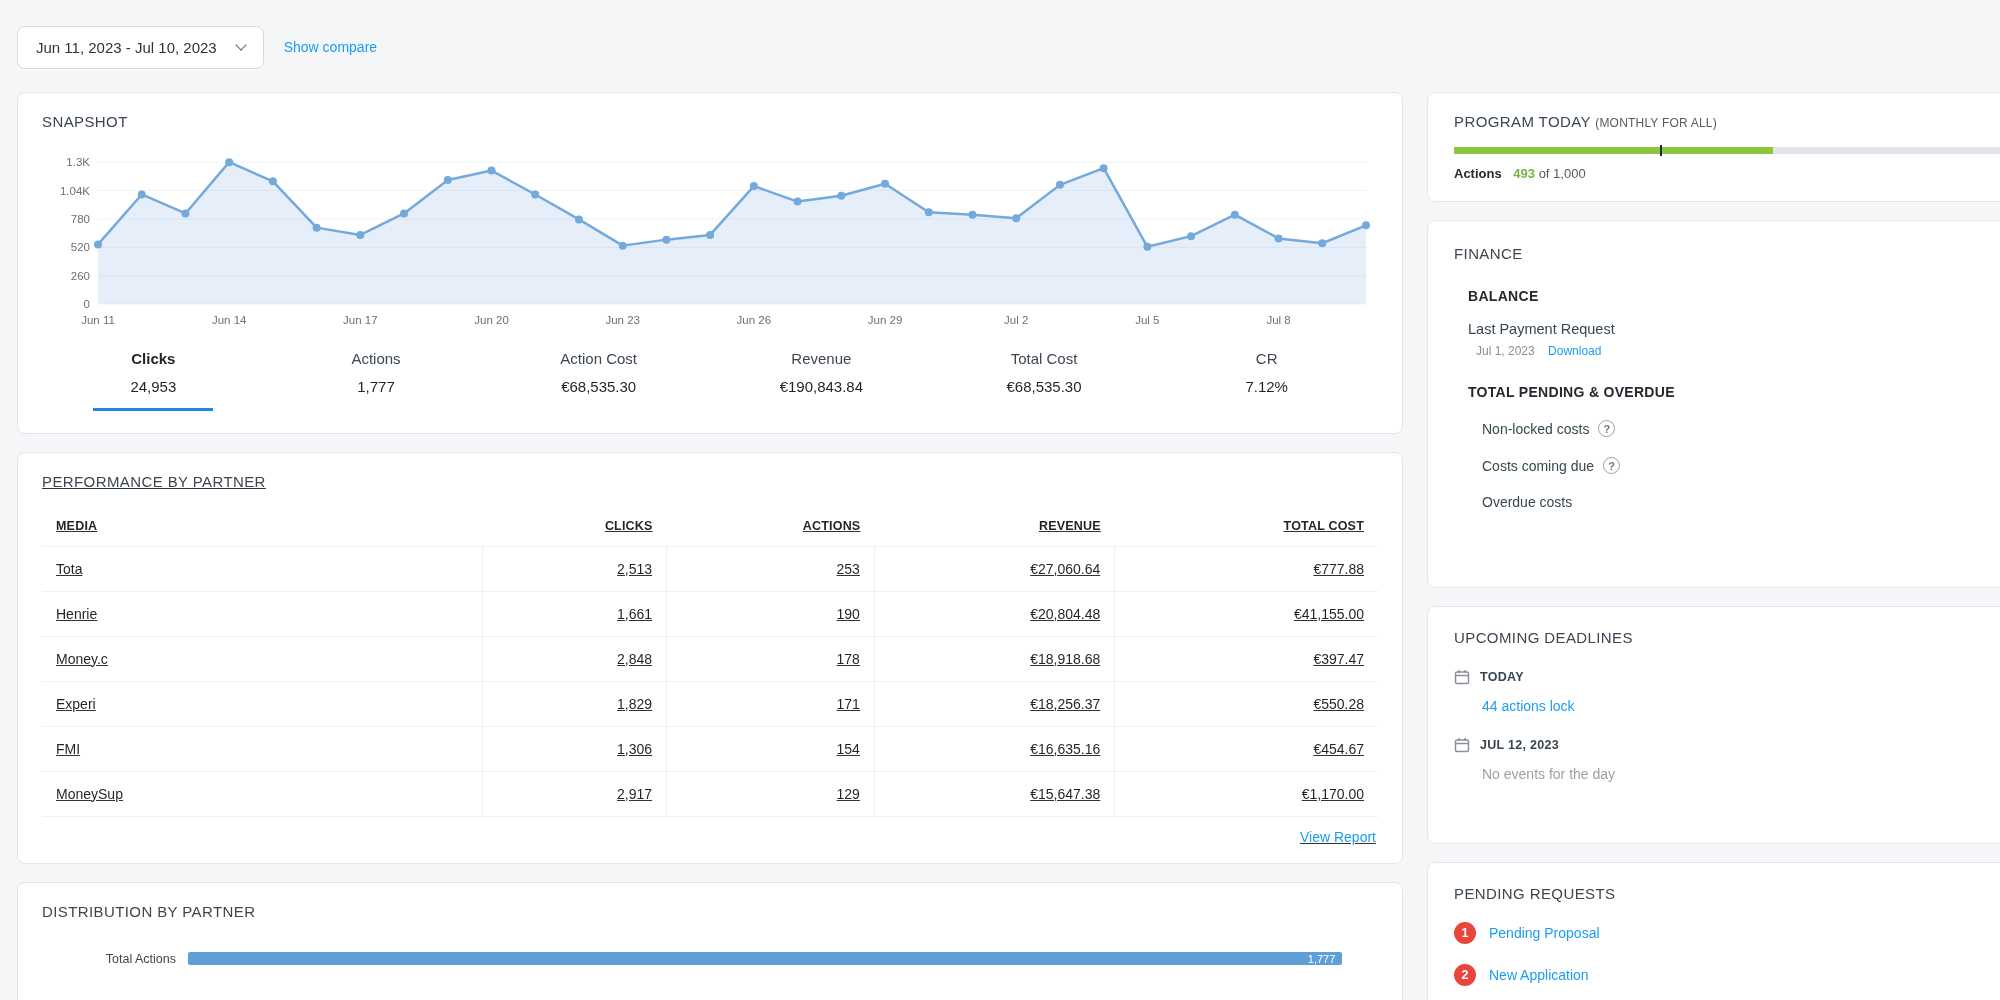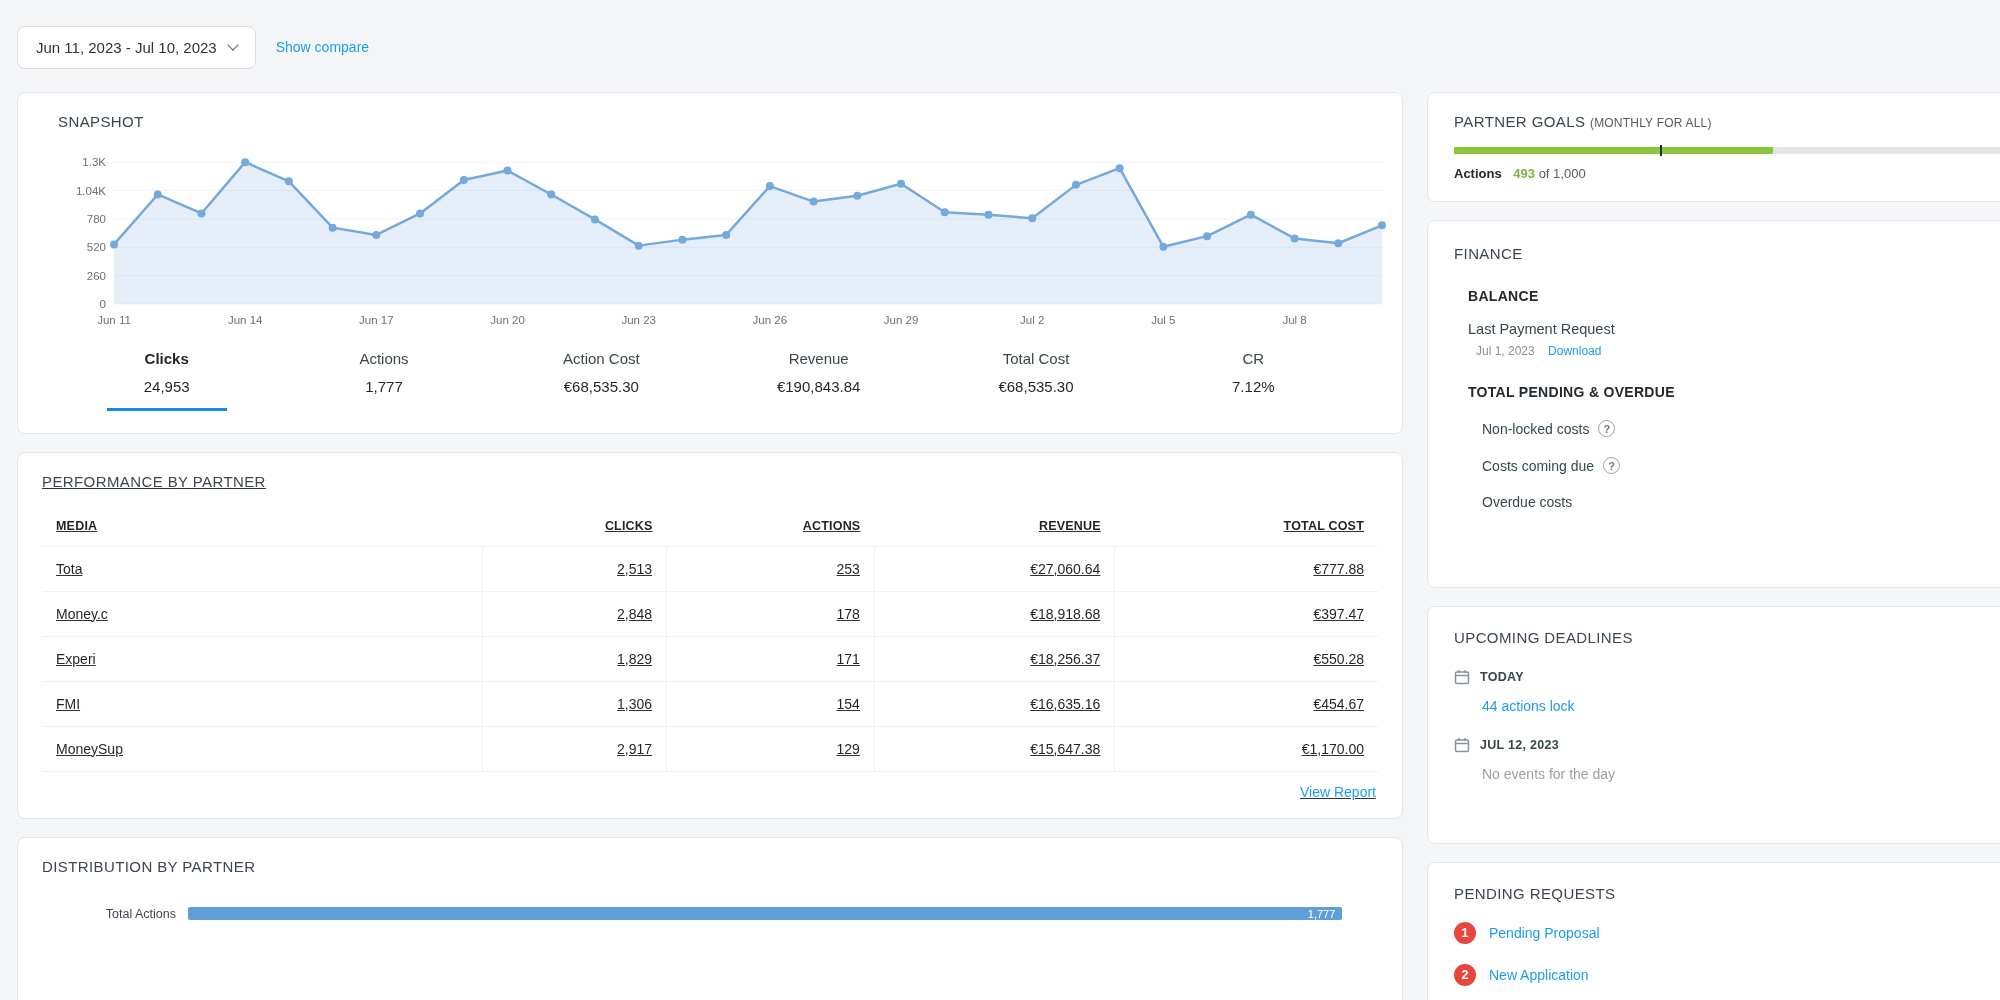--- a/index.html
+++ b/index.html
@@ -8,37 +8,37 @@
     width: 2000px; height: 1000px; overflow: hidden;
     background: #f4f6f8;
     font-family: "Liberation Sans", sans-serif;
     color: #2f3338;
   }
   .page { padding: 24px 0 0 17px; }
 
   
   .topbar { display:flex; align-items:center; margin-bottom: 22px; height: 46px; }
   .date-btn {
-    display:inline-flex; align-items:center; gap:12px;
+    display:inline-flex; align-items:center; gap:20px;
     background:#fff; border:1px solid #d8dce1; border-radius:8px;
     padding: 12px 18px; font-size:15px; color:#2f3338; cursor:pointer;
   }
   .chev2 { width:8px; height:8px; border-right:1.6px solid #5f6368; border-bottom:1.6px solid #5f6368; transform:rotate(45deg); margin-top:-4px; }
   .link { color: var(--link, #1b9cf0); cursor:pointer; text-decoration:none; }
   .show-compare { margin-left:20px; font-size:14px; }
 
   .main { display:flex; gap:24px; align-items:flex-start; }
   .col-left { width:1386px; flex:none; display:flex; flex-direction:column; gap:18px; }
   .col-right { width:692px; flex:none; display:flex; flex-direction:column; gap:18px; }
 
   .card { background:#fff; border:1px solid #e2e6ea; border-radius:8px; }
   .card-title { font-size:15px; color:#3c4650; letter-spacing:.4px; font-weight:400; }
 
   
-  .snapshot { padding: 20px 40px 22px; }
+  .snapshot { padding: 20px 24px 22px; }
   .chart-wrap { margin-top: 6px; }
   .tick { font-size:11.5px; fill:#6b7177; font-family:"Liberation Sans",sans-serif; }
   .metrics { display:flex; margin-top: 14px; }
   .metric { flex:1; text-align:center; cursor:pointer; }
   .m-label { font-size:15px; color:#3c4650; }
   .metric.selected .m-label { font-weight:bold; color:#1f2428; }
   .m-value { font-size:15px; color:#1f2428; margin-top:11px; }
   .m-underline { height:2.5px; width:120px; margin:13px auto 0; background:transparent; }
   .metric.selected .m-underline { background:#1e88e5; }
 
@@ -224,20 +224,27 @@
             </thead>
           <tbody id="perf-body">
               <tr>
                 <td class="col-media">Tota</td>
                 <td class="col-num">2,513</td>
                 <td class="col-num">253</td>
                 <td class="col-num">€27,060.64</td>
                 <td class="col-num">€777.88</td>
               </tr>
               <tr>
+                <td class="col-media">Henrie</td>
+                <td class="col-num">1,661</td>
+                <td class="col-num">190</td>
+                <td class="col-num">€20,804.48</td>
+                <td class="col-num">€41,155.00</td>
+              </tr>
+              <tr>
                 <td class="col-media">Money.c</td>
                 <td class="col-num">2,848</td>
                 <td class="col-num">178</td>
                 <td class="col-num">€18,918.68</td>
                 <td class="col-num">€397.47</td>
               </tr>
               <tr>
                 <td class="col-media">Experi</td>
                 <td class="col-num">1,829</td>
                 <td class="col-num">171</td>
@@ -278,21 +285,21 @@
             </div>
           </div>
       </div>
 
     </div>
 
     <div class="col-right">
 
       <div class="card goals">
         <div class="card-title">
-          <span>PARTNER GOALS</span>
+          <span>PROGRAM TODAY</span>
           <span class="sub">(MONTHLY FOR ALL)</span>
         </div>
         <div class="progress-track">
           <div class="progress-fill" style="width: 48%;"></div>
           <div class="progress-marker" style="left: 31%;"></div>
         </div>
         <div class="goal-line">
           <span class="goal-metric">Actions</span>
           <span class="goal-current">493</span>
           <span class="goal-of">of 1,000</span>

